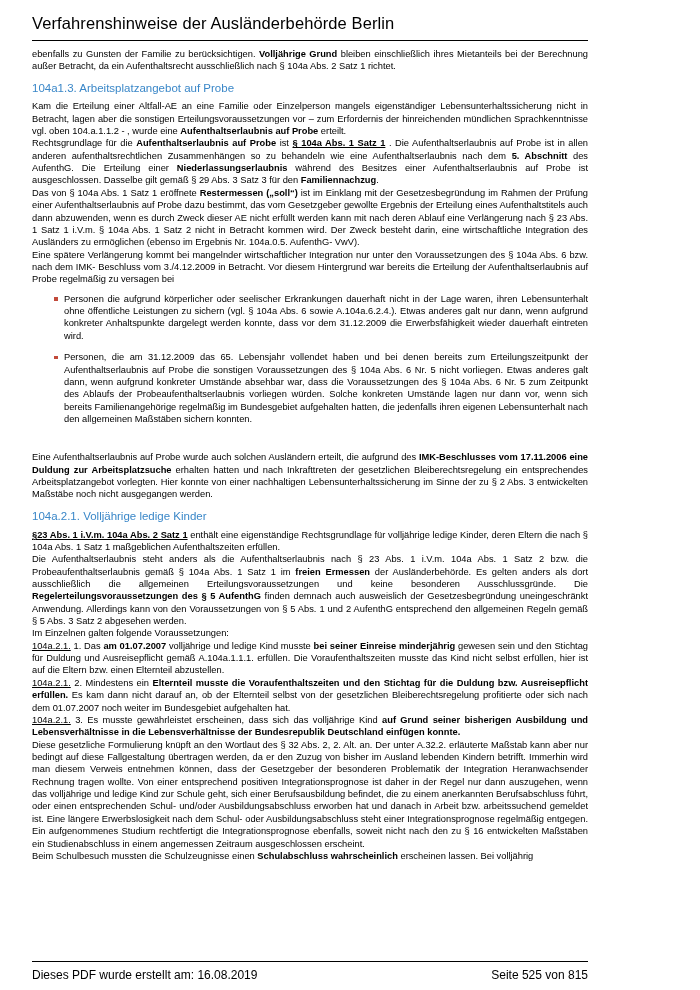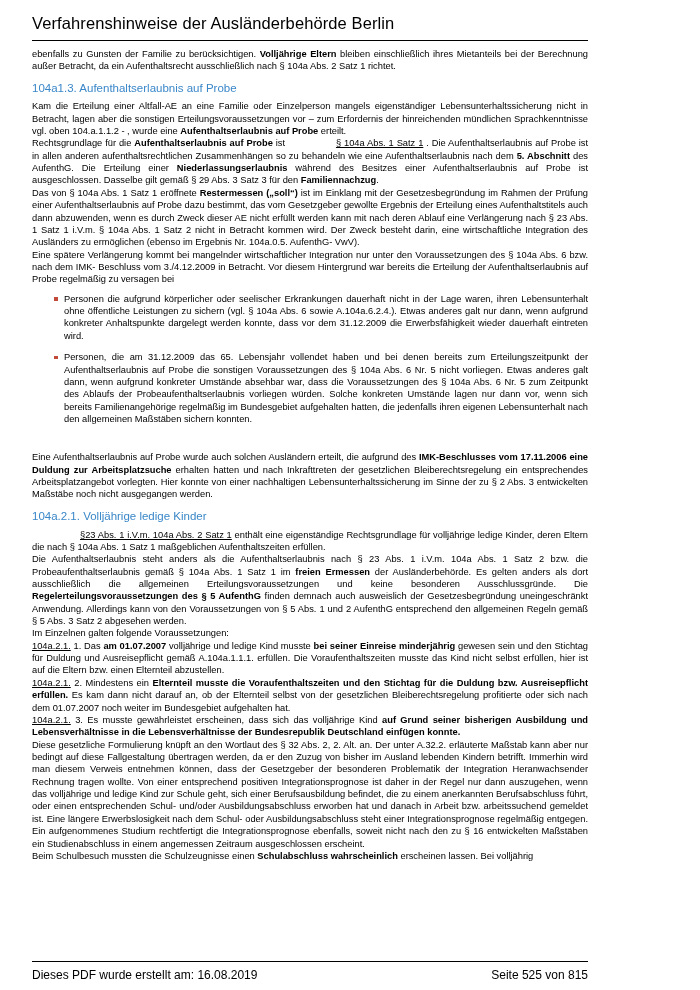--- a/index.html
+++ b/index.html
@@ -58,21 +58,21 @@
   }
   .heading {
     color: #3a87c8;
     font-size: 11.5px;
     margin: 9px 0 5px 0;
     line-height: 1.2;
     font-weight: normal;
   }
   .b { font-weight: bold; }
   .u { text-decoration: underline; }
-  .bu { font-weight: normal; text-decoration: underline; margin-left: 48px; }
+  .bu { font-weight: bold; text-decoration: underline; }
   ul.bullets {
     list-style: none;
     margin: 7px 0 12px 0;
     padding: 0 0 0 22px;
   }
   ul.bullets li {
     position: relative;
     font-size: 9.3px;
     line-height: 1.33;
     text-align: justify;
@@ -100,23 +100,23 @@
   }
 </style>
 </head>
 <body>
 
 <div class="page">
 
   <h1 class="doc-title">Verfahrenshinweise der Ausländerbehörde Berlin</h1>
   <hr class="rule">
 
-  <p class="para">ebenfalls zu Gunsten der Familie zu berücksichtigen. <span class="b">Volljährige Eltern</span> bleiben einschließlich ihres Mietanteils bei der Berechnung außer Betracht, da ein Aufenthaltsrecht ausschließlich nach § 104a Abs. 2 Satz 1 richtet.</p>
+  <p class="para">ebenfalls zu Gunsten der Familie zu berücksichtigen. <span class="b">Volljährige Grund</span> bleiben einschließlich ihres Mietanteils bei der Berechnung außer Betracht, da ein Aufenthaltsrecht ausschließlich nach § 104a Abs. 2 Satz 1 richtet.</p>
 
-  <h2 class="heading">104a1.3. Aufenthaltserlaubnis auf Probe</h2>
+  <h2 class="heading">104a1.3. Arbeitsplatzangebot auf Probe</h2>
 
   <p class="para">Kam die Erteilung einer Altfall-AE an eine Familie oder Einzelperson mangels eigenständiger Lebensunterhaltssicherung nicht in Betracht, lagen aber die sonstigen Erteilungsvoraussetzungen vor – zum Erfordernis der hinreichenden mündlichen Sprachkenntnisse vgl. oben 104.a.1.1.2 - , wurde eine <span class="b">Aufenthaltserlaubnis auf Probe</span> erteilt.</p>
 
   <p class="para">Rechtsgrundlage für die <span class="b">Aufenthaltserlaubnis auf Probe</span> ist <span class="bu">§ 104a Abs. 1 Satz 1</span> . Die Aufenthaltserlaubnis auf Probe ist in allen anderen aufenthaltsrechtlichen Zusammenhängen so zu behandeln wie eine Aufenthaltserlaubnis nach dem <span class="b">5. Abschnitt</span> des AufenthG. Die Erteilung einer <span class="b">Niederlassungserlaubnis</span> während des Besitzes einer Aufenthaltserlaubnis auf Probe ist ausgeschlossen. Dasselbe gilt gemäß § 29 Abs. 3 Satz 3 für den <span class="b">Familiennachzug</span>.</p>
 
   <p class="para">Das von § 104a Abs. 1 Satz 1 eröffnete <span class="b">Restermessen („soll“)</span> ist im Einklang mit der Gesetzesbegründung im Rahmen der Prüfung einer Aufenthaltserlaubnis auf Probe dazu bestimmt, das vom Gesetzgeber gewollte Ergebnis der Erteilung eines Aufenthaltstitels auch dann abzuwenden, wenn es durch Zweck dieser AE nicht erfüllt werden kann mit nach deren Ablauf eine Verlängerung nach § 23 Abs. 1 Satz 1 i.V.m. § 104a Abs. 1 Satz 2 nicht in Betracht kommen wird. Der Zweck besteht darin, eine wirtschaftliche Integration des Ausländers zu ermöglichen (ebenso im Ergebnis Nr. 104a.0.5. AufenthG- VwV).</p>
 
   <p class="para">Eine spätere Verlängerung kommt bei mangelnder wirtschaftlicher Integration nur unter den Voraussetzungen des § 104a Abs. 6 bzw. nach dem IMK- Beschluss vom 3./4.12.2009 in Betracht. Vor diesem Hintergrund war bereits die Erteilung der Aufenthaltserlaubnis auf Probe regelmäßig zu versagen bei</p>
 
   <ul class="bullets">

